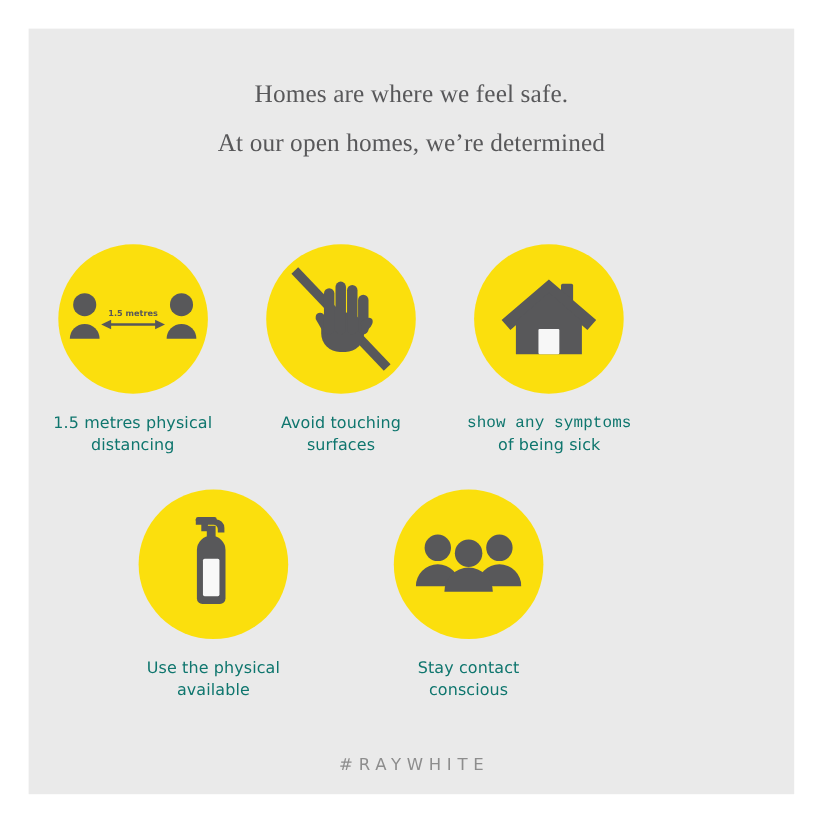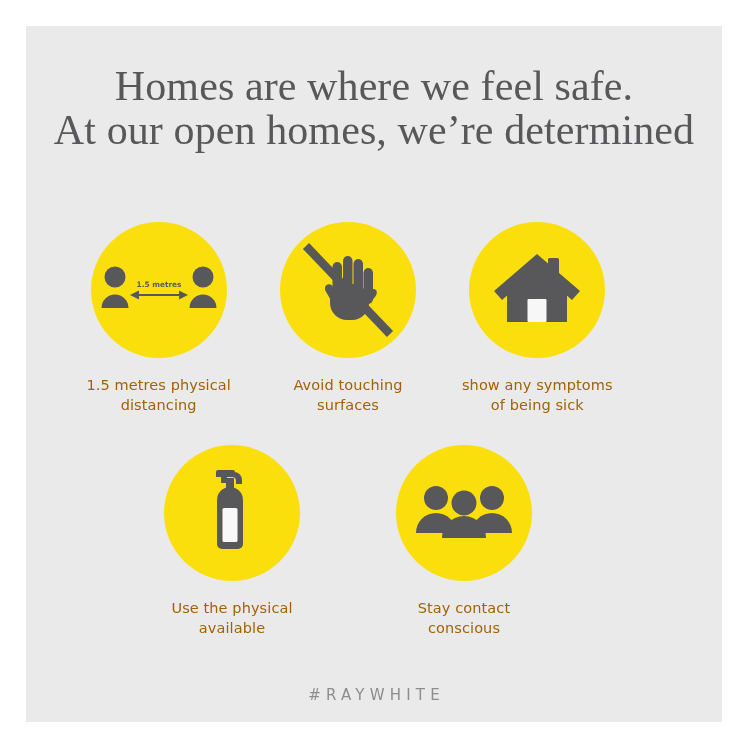--- a/index.html
+++ b/index.html
@@ -29,36 +29,35 @@
   }
 
   
   #headline {
     position: absolute;
     left: 0;
     top: 38px;
     width: 696px;
     text-align: center;
     font-family: "Liberation Serif", "DejaVu Serif", serif;
-    font-size: 42px;
+    font-size: 23px;
     line-height: 44px;
     color: #58585a;
     letter-spacing: 0.1px;
     font-weight: 400;
   }
   #headline .hl-line { display: block; white-space: nowrap; }
 
   
   .row {
     position: absolute;
     left: 0;
     width: 568px;
     display: flex;
     justify-content: center;
-    margin-left: 38px;
   }
   #row-top  { top: 196px; }
   #row-bottom { top: 419px; }
 
   .item {
     width: 232px;
     display: flex;
     flex-direction: column;
     align-items: center;
   }
@@ -75,21 +74,21 @@
     flex: none;
   }
   .circle svg { display: block; }
 
   .caption {
     margin-top: 18px;
     text-align: center;
     font-family: "DejaVu Sans", "Liberation Sans", sans-serif;
     font-size: 14.5px;
     line-height: 19.5px;
-    color: #a16207;
+    color: #0f766e;
     letter-spacing: 0.1px;
     font-weight: 400;
     max-width: 190px;
   }
 
   
   #footer {
     position: absolute;
     left: 0;
     top: 660px;
@@ -179,21 +178,21 @@
 
               <path d="M44 2 L87 39 L79 48 L44 17.5 L9 48 L1 39 Z"></path>
 
               <path d="M14 40 L44 14 L74 40 L74 70 L14 70 Z"></path>
             </g>
 
             <rect class="icon-white" x="34.5" y="47" width="19" height="23" rx="1" fill="#fbdf0d"></rect>
           </svg>
         </div>
         <div class="caption">
-          <span style="display: block;">show any symptoms</span>
+          <span style="display: block; font-family: Liberation Mono, monospace;">show any symptoms</span>
           <span style="display: block;">of being sick</span>
         </div>
       </div>
 
     </div>
 
     <div class="row" id="row-bottom">
 
       <div class="item">
         <div class="circle" style="background: rgb(251, 223, 13);">

